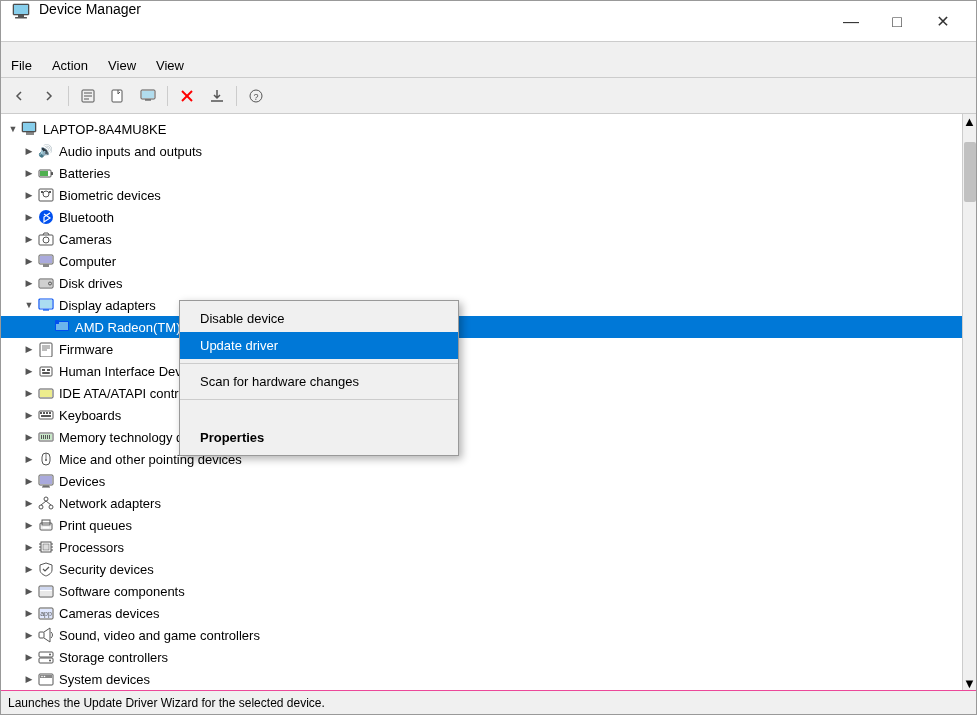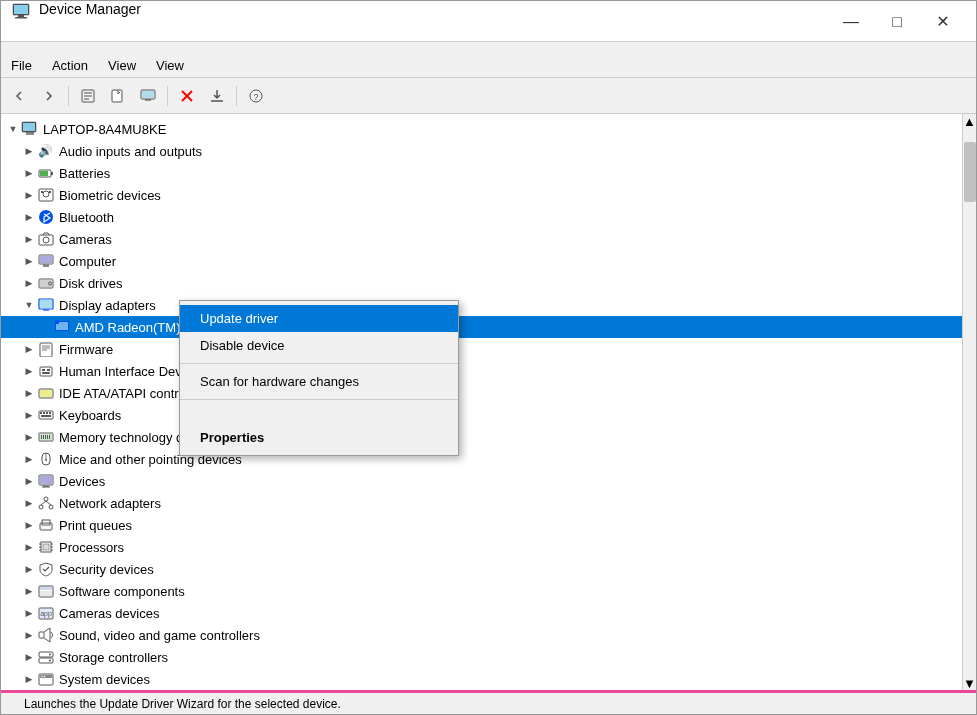--- a/index.html
+++ b/index.html
@@ -190,24 +190,24 @@
       background: #c1c1c1;
       width: 12px;
       height: 60px;
       margin: 14px auto;
       border-radius: 2px;
     }
 
     .status-bar {
       height: 24px;
       background: #f0f0f0;
-      border-top: 3px solid #ec4899;
+      border-top: 1px solid #ec4899;
       display: flex;
       align-items: center;
-      padding: 0 23px;
+      padding: 0 7px;
       font-size: 12px;
     }
     .icon-audio::before { content: '🔊'; font-size: 12px; }
   </style>
 </head>
 <body>
 
 <div class="window">
 
   <div class="title-bar">
@@ -609,22 +609,22 @@
               <rect x="1" y="3" width="14" height="11" rx="1" fill="none" stroke="#555" stroke-width="1"></rect>
               <rect x="2" y="4" width="12" height="3" fill="#888"></rect>
               <circle cx="4" cy="5.5" r="0.8" fill="white"></circle>
               <circle cx="6.5" cy="5.5" r="0.8" fill="white"></circle>
             </svg>
         </span>
         <span class="item-text">System devices</span>
       </div>
 
       <div class="context-menu">
+        <div class="ctx-item">Disable device</div>
         <div class="ctx-item highlighted">Update driver</div>
-        <div class="ctx-item">Disable device</div>
         <div class="ctx-separator"></div>
         <div class="ctx-item">Scan for hardware changes</div>
         <div class="ctx-separator"></div>
         <div class="ctx-item bold-item">Properties</div>
       </div>
 
     </div>
     <div class="scrollbar-area">
       <div style="height:14px; display:flex; align-items:center; justify-content:center; cursor:pointer;">▲</div>
       <div class="scrollbar-thumb"></div>

